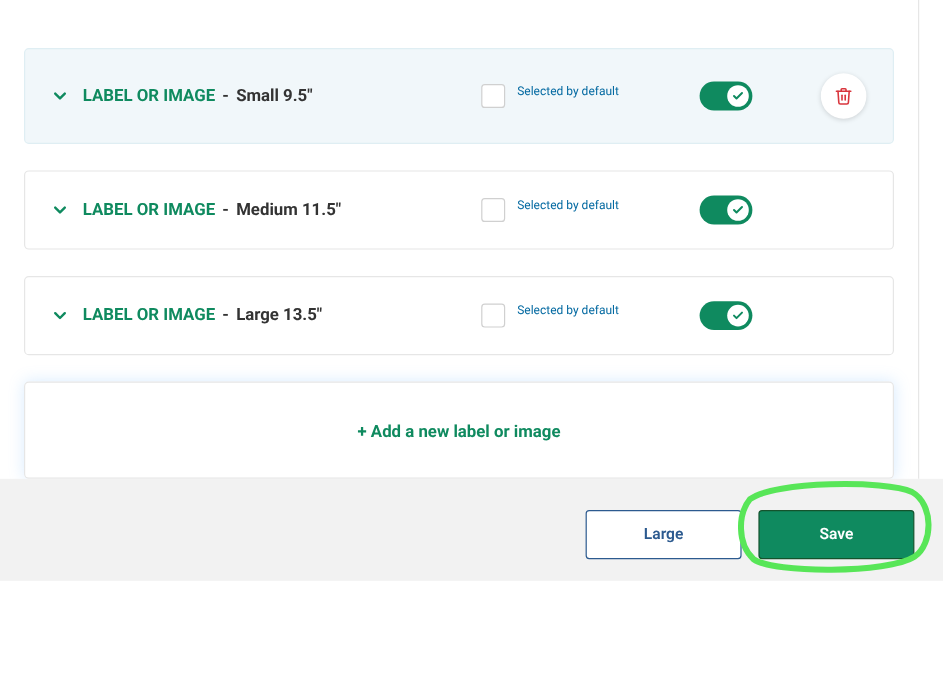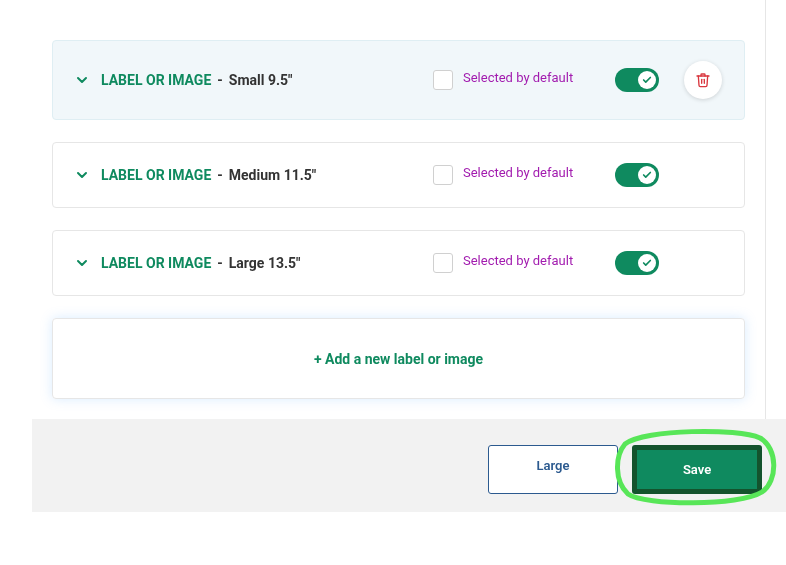--- a/index.html
+++ b/index.html
@@ -9,21 +9,20 @@
     background: #fff;
     width: 786px;
     height: 565px;
     overflow: hidden;
   }
   .page {
     width: 786px;
     height: 449px;
     display: flex;
     flex-direction: column;
-    padding-left: 32px;
   }
   .content-wrap {
     flex: 1;
     padding: 0 20px;
     border-right: 1px solid #e6e6e6;
     margin-right: 20px;
     padding-top: 40px;
   }
   .option-row {
     border: 1px solid #e6e6e6;
@@ -79,22 +78,22 @@
   .cbox {
     width: 20px;
     height: 20px;
     border: 1px solid #d0d0d0;
     border-radius: 3px;
     background: #fff;
     cursor: pointer;
     flex-shrink: 0;
   }
   .cbox-label {
-    font-size: 13px;
-    color: #a21caf;
+    font-size: 10px;
+    color: #0369a1;
     line-height: 1.3;
   }
   .toggle {
     width: 44px;
     height: 24px;
     border-radius: 12px;
     background: #0f8a5f;
     position: relative;
     cursor: pointer;
     margin-left: 20px;
@@ -131,21 +130,20 @@
   .spacer-right {
     margin-left: auto;
     width: 38px;
   }
   .add-row {
     border: 1px solid #e6e6e6;
     border-radius: 4px;
     padding: 30px 0;
     text-align: center;
     box-shadow: 0 0 12px rgba(105,180,255,0.25);
-    margin-bottom: 20px;
   }
   .add-label {
     color: #0f8a5f;
     font-weight: 700;
     font-size: 14px;
     cursor: pointer;
   }
   .footer {
     background: #f2f2f2;
     padding: 26px 24px 18px;
@@ -163,21 +161,21 @@
     cursor: pointer;
     text-align: center;
   }
   .btn-cancel {
     background: #fff;
     border: 1px solid #2c5a8f;
     color: #2c5a8f;
   }
   .btn-save {
     background: #0f8a5f;
-    border: 5px solid #14532d;
+    border: 1px solid #14532d;
     color: #fff;
   }
   .scribble {
     position: absolute;
     right: 6px;
     bottom: 6px;
     pointer-events: none;
   }
 </style>
 </head>

